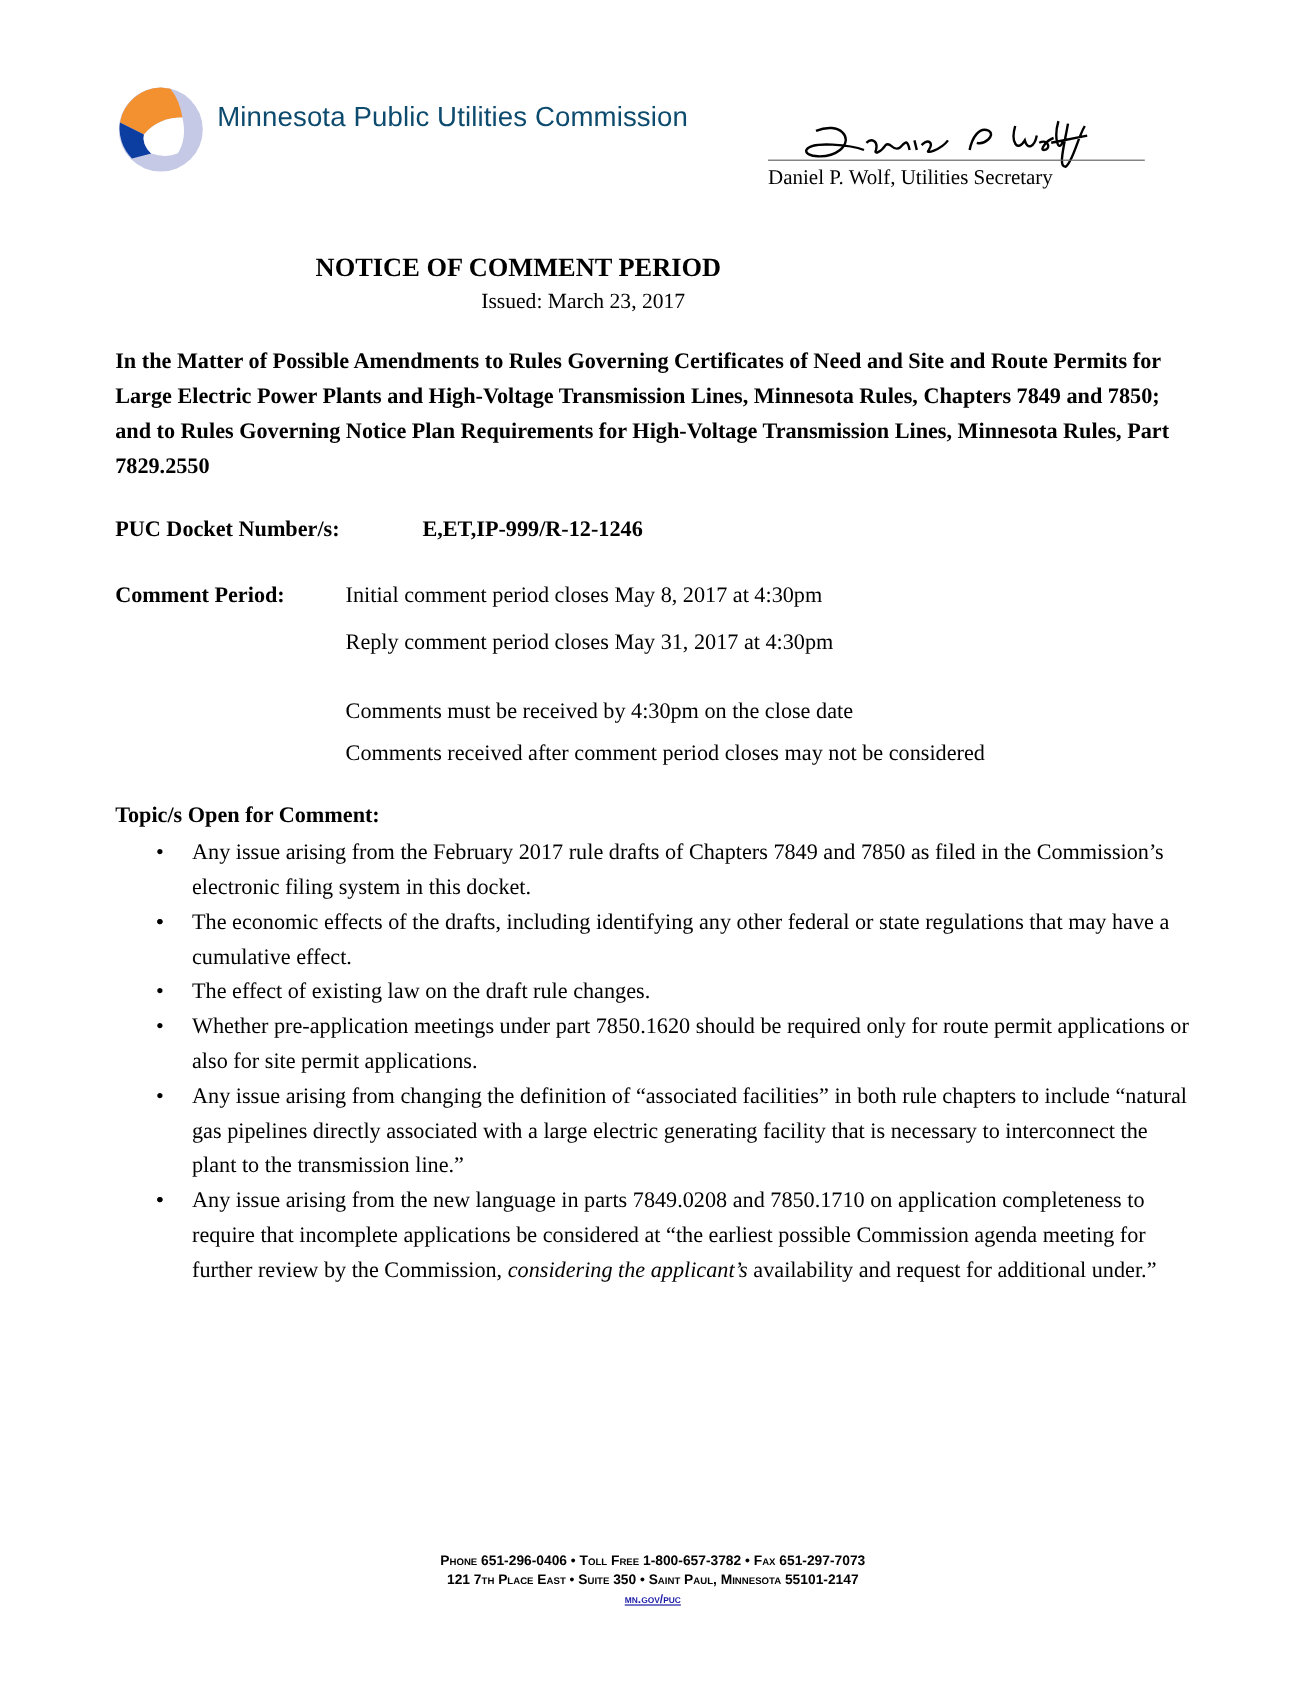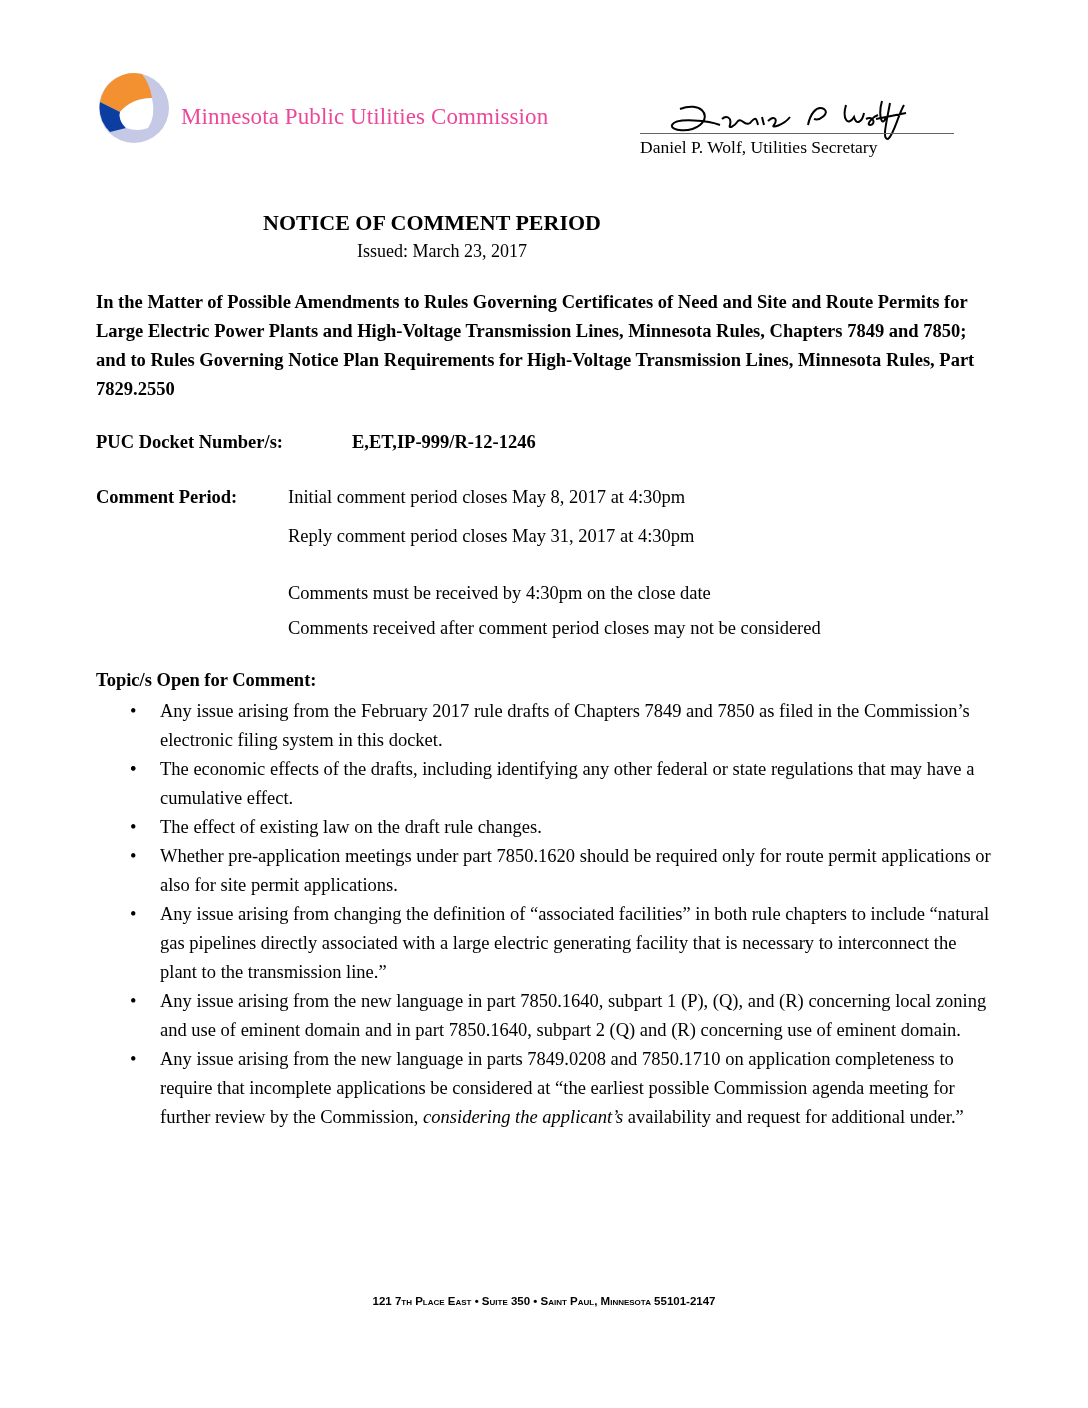--- a/index.html
+++ b/index.html
@@ -1,26 +1,26 @@
 <!DOCTYPE html>
 <html><head>
 <meta charset="utf-8">
 <style>
   html, body { margin: 0; padding: 0; background: #ffffff; }
   body { width: 1088px; height: 1408px; position: relative; overflow: hidden;
          font-family: "Liberation Serif", "DejaVu Serif", serif; color: #000; }
   .logo { position: absolute; left: 98px; top: 72px; width: 72px; height: 72px; }
-  .logo-text { position: absolute; left: 181px; top: 104px; font-family: Liberation Serif, serif;
-               font-size: 23px; color: #ec4899; letter-spacing: 0.1px; }
+  .logo-text { position: absolute; left: 181px; top: 84px; font-family: Liberation Sans, sans-serif;
+               font-size: 23px; color: #0c4a6e; letter-spacing: 0.1px; }
   .sig-area { position: absolute; left: 640px; top: 95px; width: 314px; height: 70px; }
   .sig-line { position: absolute; left: 0; top: 38px; width: 314px; height: 1px; background: #666; }
   .sig-svg { position: absolute; left: 20px; top: 0; width: 250px; height: 50px; }
   .sig-name { position: absolute; left: 0; top: 42px; font-size: 17.5px; white-space: nowrap; }
   .title { position: absolute; left: 0; width: 864px; top: 210px; text-align: center; font-weight: bold; font-size: 22px; }
-  .issued { position: absolute; left: 0; width: 884px; top: 241px; text-align: center; font-size: 18px; }
+  .issued { position: absolute; left: 0; width: 884px; top: 241px; text-align: center; font-size: 18px; padding-left: 44px; }
   .matter { position: absolute; left: 96px; top: 288px; width: 900px; font-weight: bold; font-size: 18.5px; line-height: 29px; }
   .row { position: absolute; font-size: 18.5px; white-space: nowrap; text-align: center; }
   .lbl { font-weight: bold; }
   .topics-head { position: absolute; left: 96px; top: 670px; font-weight: bold; font-size: 18.5px; }
   ul.topics { position: absolute; left: 96px; top: 697px; width: 900px; margin: 0; padding: 0; list-style: none; font-size: 18.5px; line-height: 29px; }
   ul.topics li { position: relative; padding-left: 64px; }
   ul.topics li .bullet { position: absolute; left: 34px; top: 0; }
   .footer { position: absolute; left: 0; width: 1088px; top: 1293px; text-align: center;
             font-family: "Liberation Sans", "DejaVu Sans", sans-serif; font-weight: bold; font-size: 11.5px; line-height: 16px; font-variant: small-caps; }
   .footer a { color: #1a1aa6; text-decoration: underline; font-size: 10px; }
@@ -64,19 +64,21 @@
 <div class="row" style="left:288px; top:618px;">Comments received after comment period closes may not be considered</div>
 
 <div class="topics-head">Topic/s Open for Comment:</div>
 <ul class="topics">
   <li><span class="bullet">•</span><span>Any issue arising from the February 2017 rule drafts of Chapters 7849 and 7850 as filed in the Commission’s electronic filing system in this docket.</span></li>
   <li><span class="bullet">•</span></li>
   <li><span class="bullet">•</span><span>The economic effects of the drafts, including identifying any other federal or state regulations that may have a cumulative effect.</span></li>
   <li><span class="bullet">•</span><span>The effect of existing law on the draft rule changes.</span></li>
   <li><span class="bullet">•</span><span>Whether pre-application meetings under part 7850.1620 should be required only for route permit applications or also for site permit applications.</span></li>
   <li><span class="bullet">•</span><span>Any issue arising from changing the definition of “associated facilities” in both rule chapters to include “natural gas pipelines directly associated with a large electric generating facility that is necessary to interconnect the plant to the transmission line.”</span></li>
-  <li><span class="bullet">•</span><span>Any issue arising from the new language in part 7850.1640, subpart 1 (P), (Q), and (R) concerning local zoning and use of eminent domain and in part 7850.1640, subpart 2 (Q) and (R) concerning use of eminent domain.</span></li>
+  <li><span class="bullet">•</span></li>
   <li><span class="bullet">•</span><span>Any issue arising from the new language in parts 7849.0208 and 7850.1710 on application completeness to require that incomplete applications be considered at “the earliest possible Commission agenda meeting for further review by the Commission, </span><em>considering the applicant’s</em><span> availability and request for additional under.”</span></li>
 </ul>
 
 <div class="footer">
+  <div>Phone 651-296-0406 • Toll Free 1-800-657-3782 • Fax 651-297-7073</div>
   <div>121 7th Place East • Suite 350 • Saint Paul, Minnesota 55101-2147</div>
+  <div><a>mn.gov/puc</a></div>
 </div>
 
 </body></html>

